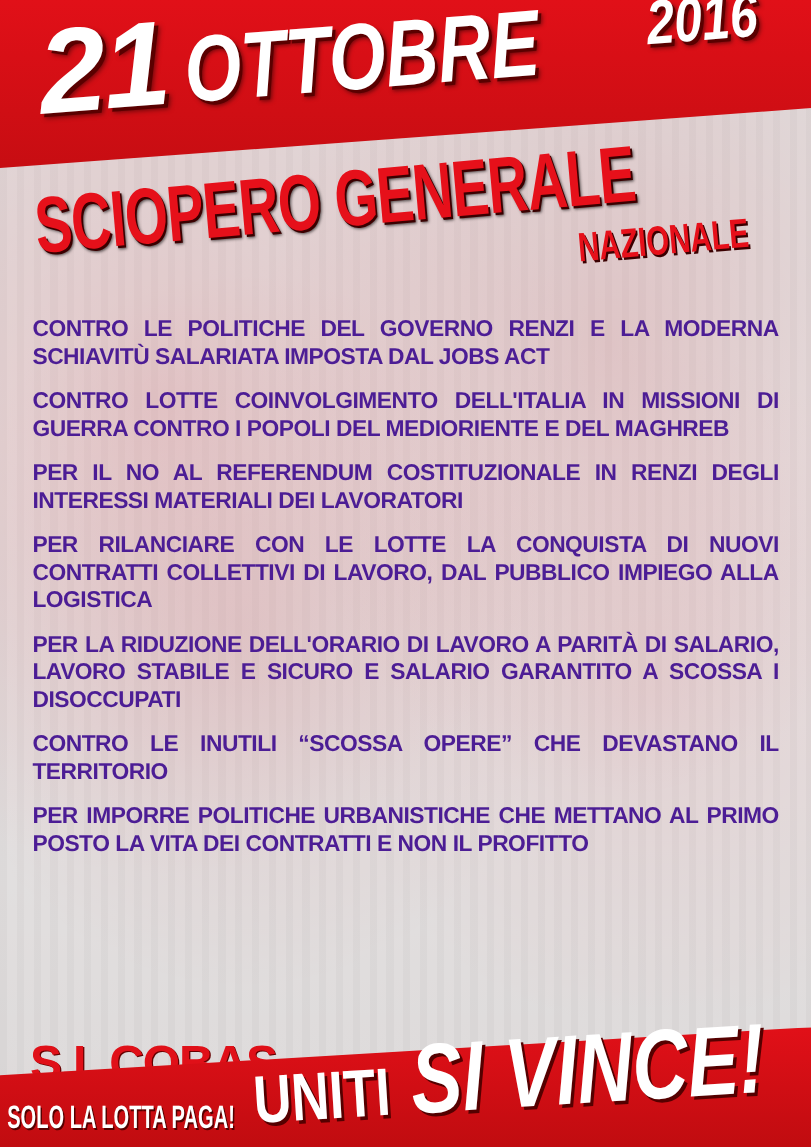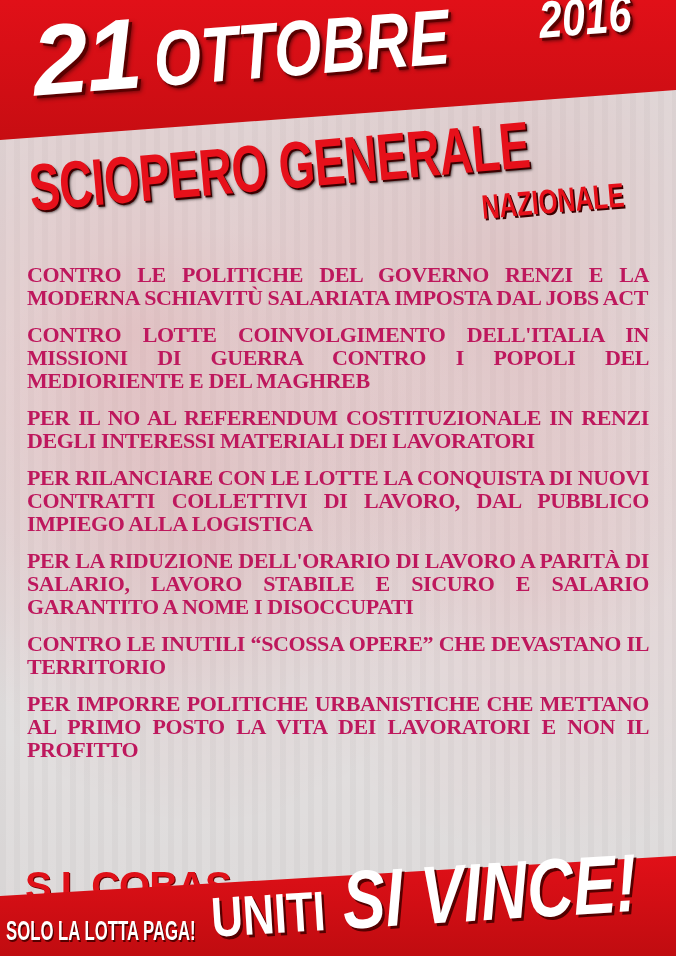--- a/index.html
+++ b/index.html
@@ -27,22 +27,22 @@
     .date .month { font-size:78px; margin-left:14px; transform:scaleX(.78); display:inline-block; transform-origin:left; }
     .date .year { font-size:52px; position:absolute; left:508px; top:26px; transform:scaleX(.8); transform-origin:left;}
     .title { position:absolute; left:26px; top:150px; color:#e6101a; font-weight:900;
       text-shadow:2px 2px 0 #3a0000, 3px 3px 3px rgba(0,0,0,.6);
       transform:rotate(-5deg); transform-origin:left top; white-space:nowrap; }
     .title .main { font-size:66px; display:inline-block; transform:scaleX(.7); transform-origin:left; letter-spacing:-1px; }
     .subtitle { position:absolute; left:480px; top:188px; color:#e6101a; font-weight:900;
       font-size:34px; text-shadow:2px 2px 0 #3a0000;
       transform:rotate(-5deg) scaleX(.72); transform-origin:left top; white-space:nowrap; }
     .points { position:absolute; left:27px; top:263px; width:622px; }
-    .point { margin-bottom:14px; color:#be185d; font-weight:700;
-      font-family:Liberation Serif, serif; font-size:22px; line-height:23px;
+    .point { margin-bottom:14px; color:#4c1d95; font-weight:700;
+      font-family:Liberation Sans, sans-serif; font-size:19px; line-height:23px;
       text-align:justify; font-stretch:condensed; letter-spacing:-0.4px; }
     .logo { position:absolute; left:25px; top:843px;margin-top:23px; }
     .logo-name { color:#e01018; font-size:40px; font-weight:900; letter-spacing:-1px; line-height:40px;
       text-shadow:1px 1px 0 #600; }
     .logo-sub { margin-top:1px; background:#c70d12; color:#fff; font-size:7.5px; font-weight:700;
       padding:1px 4px; border-radius:4px; white-space:nowrap; }
     .bottom-banner { position:absolute; left:0; top:856px; width:676px; height:100px;
       background:linear-gradient(180deg,#e11018,#c00c10);
       clip-path:polygon(0 40px,100% 0,100% 100%,0 100%); }
     .slogan-small { position:absolute; left:6px; top:916px; color:#fff; font-weight:900; font-size:27px;
@@ -67,23 +67,23 @@
 <div class="title">
   <span class="main">SCIOPERO GENERALE</span>
 </div>
 <div class="subtitle">NAZIONALE</div>
 
 <div class="points">
   <div class="point">CONTRO LE POLITICHE DEL GOVERNO RENZI E LA MODERNA SCHIAVITÙ SALARIATA IMPOSTA DAL JOBS ACT</div>
   <div class="point">CONTRO LOTTE COINVOLGIMENTO DELL'ITALIA IN MISSIONI DI GUERRA CONTRO I POPOLI DEL MEDIORIENTE E DEL MAGHREB</div>
   <div class="point">PER IL NO AL REFERENDUM COSTITUZIONALE IN RENZI DEGLI INTERESSI MATERIALI DEI LAVORATORI</div>
   <div class="point">PER RILANCIARE CON LE LOTTE LA CONQUISTA DI NUOVI CONTRATTI COLLETTIVI DI LAVORO, DAL PUBBLICO IMPIEGO ALLA LOGISTICA</div>
-  <div class="point">PER LA RIDUZIONE DELL'ORARIO DI LAVORO A PARITÀ DI SALARIO, LAVORO STABILE E SICURO E SALARIO GARANTITO A NOME I DISOCCUPATI</div>
+  <div class="point">PER LA RIDUZIONE DELL'ORARIO DI LAVORO A PARITÀ DI SALARIO, LAVORO STABILE E SICURO E SALARIO GARANTITO A SCOSSA I DISOCCUPATI</div>
   <div class="point">CONTRO LE INUTILI “SCOSSA OPERE” CHE DEVASTANO IL TERRITORIO</div>
-  <div class="point">PER IMPORRE POLITICHE URBANISTICHE CHE METTANO AL PRIMO POSTO LA VITA DEI LAVORATORI E NON IL PROFITTO</div>
+  <div class="point">PER IMPORRE POLITICHE URBANISTICHE CHE METTANO AL PRIMO POSTO LA VITA DEI CONTRATTI E NON IL PROFITTO</div>
 </div>
 
 <div class="logo">
   <div class="logo-name">S.I. COBAS</div>
   <div class="logo-sub">SINDACATO INTERCATEGORIALE  -  LAVORATORI AUTORGANIZZATI</div>
 </div>
 
 <div class="bottom-banner"></div>
 <div class="slogan-small">SOLO LA LOTTA PAGA!</div>
 <div class="slogan-big">

